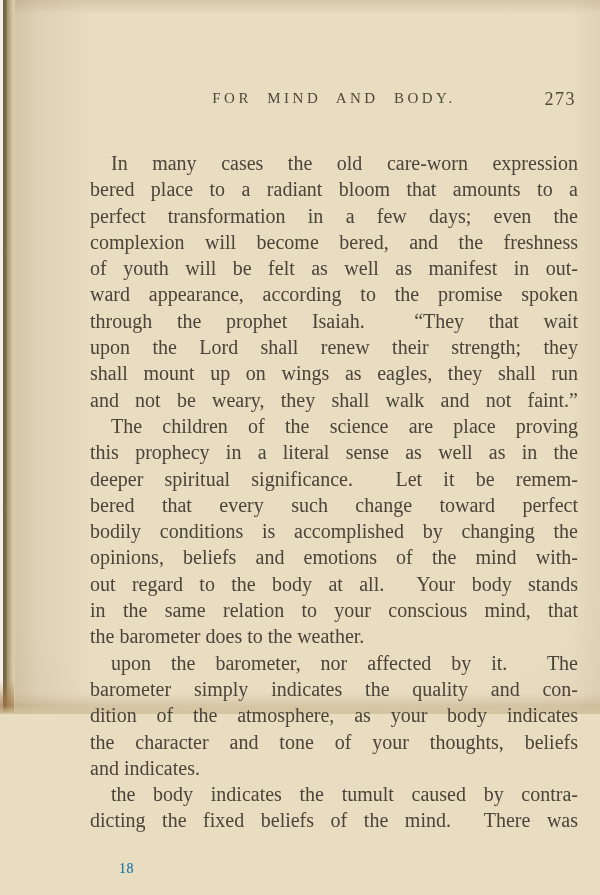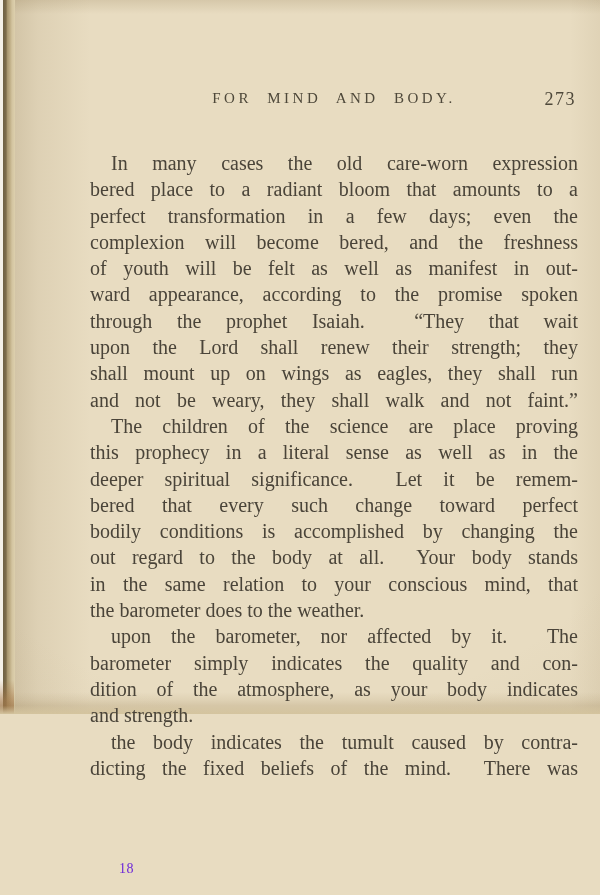--- a/index.html
+++ b/index.html
@@ -92,21 +92,21 @@
   .line.short {
     text-align-last: left;
   }
   .para > .line:first-child {
     text-indent: 21px;
   }
   .signature {
     position: absolute;
     left: 119px; top: 861px;
     font-size: 14px;
-    color: #6d28d9;
+    color: #0369a1;
     letter-spacing: 0.5px;
   }
 </style>
 </head>
 <body>
 
 <div class="book">
   <div class="paper"></div>
   <div class="binding"></div>
   <div class="binding-foot"></div>
@@ -129,29 +129,31 @@
         <div class="line">upon the Lord shall renew their strength; they</div>
         <div class="line">shall mount up on wings as eagles, they shall run</div>
         <div class="line">and not be weary, they shall walk and not faint.”</div>
       </div>
       <div class="para">
         <div class="line">The children of the science are place proving</div>
         <div class="line">this prophecy in a literal sense as well as in the</div>
         <div class="line">deeper spiritual significance.&nbsp; Let it be remem-</div>
         <div class="line">bered that every such change toward perfect</div>
         <div class="line">bodily conditions is accomplished by changing the</div>
+        <div class="line">opinions, beliefs and emotions of the mind with-</div>
         <div class="line">out regard to the body at all.&nbsp; Your body stands</div>
         <div class="line">in the same relation to your conscious mind, that</div>
         <div class="line short">the barometer does to the weather.</div>
       </div>
       <div class="para">
         <div class="line">upon the barometer, nor affected by it.&nbsp; The</div>
         <div class="line">barometer simply indicates the quality and con-</div>
         <div class="line">dition of the atmosphere, as your body indicates</div>
-        <div class="line short">and strength.</div>
+        <div class="line">the character and tone of your thoughts, beliefs</div>
+        <div class="line short">and indicates.</div>
       </div>
       <div class="para">
         <div class="line">the body indicates the tumult caused by contra-</div>
         <div class="line">dicting the fixed beliefs of the mind.&nbsp; There was</div>
       </div>
     </div>
 
   <div class="signature">18</div>
 </div>
 

